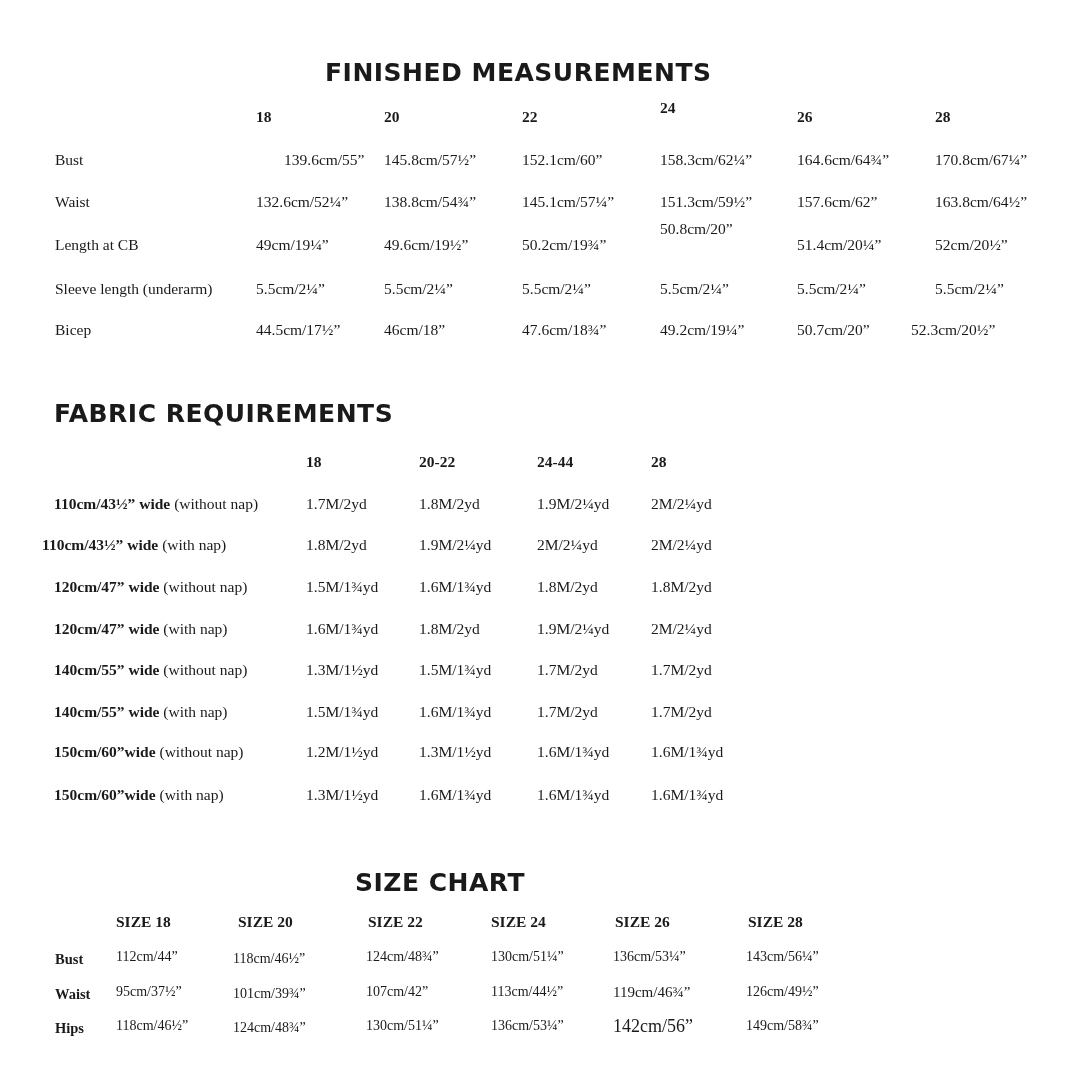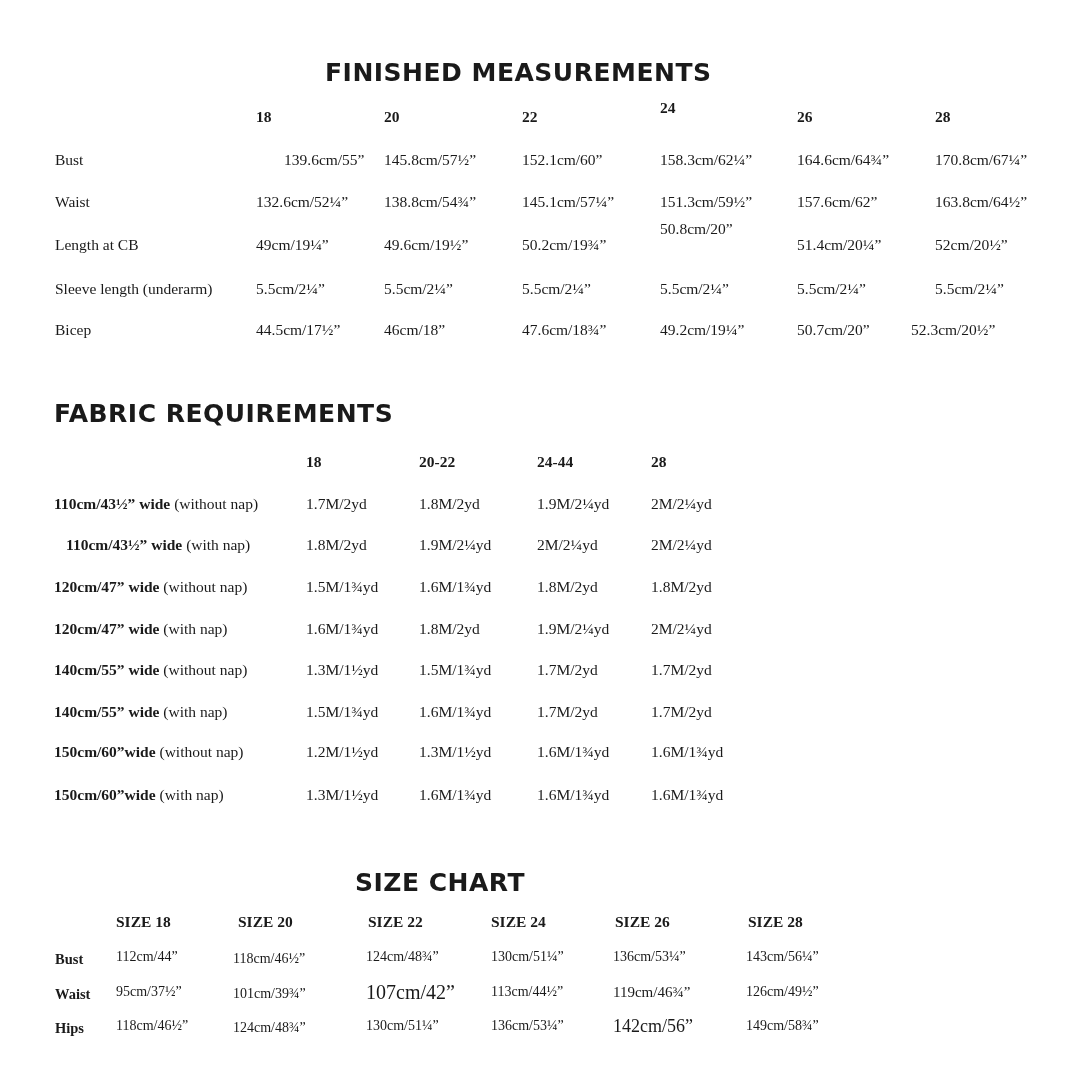--- a/index.html
+++ b/index.html
@@ -89,21 +89,21 @@
   <div class="cell hdr" style="left:419px; top:453px;">20-22</div>
   <div class="cell hdr" style="left:537px; top:453px;">24-44</div>
   <div class="cell hdr" style="left:651px; top:453px;">28</div>
 
   <div class="cell" style="left:54px; top:495px;"><span class="bold">110cm/43½” wide</span> <span>(without nap)</span></div>
   <div class="cell" style="left:306px; top:495px;">1.7M/2yd</div>
   <div class="cell" style="left:419px; top:495px;">1.8M/2yd</div>
   <div class="cell" style="left:537px; top:495px;">1.9M/2¼yd</div>
   <div class="cell" style="left:651px; top:495px;">2M/2¼yd</div>
 
-  <div class="cell" style="left:66px; top:536px;"><span class="bold">110cm/43½” wide</span> <span>(with nap)</span></div>
+  <div class="cell" style="left:42px; top:536px;"><span class="bold">110cm/43½” wide</span> <span>(with nap)</span></div>
   <div class="cell" style="left:306px; top:536px;">1.8M/2yd</div>
   <div class="cell" style="left:419px; top:536px;">1.9M/2¼yd</div>
   <div class="cell" style="left:537px; top:536px;">2M/2¼yd</div>
   <div class="cell" style="left:651px; top:536px;">2M/2¼yd</div>
 
   <div class="cell" style="left:54px; top:578px;"><span class="bold">120cm/47” wide</span> <span>(without nap)</span></div>
   <div class="cell" style="left:306px; top:578px;">1.5M/1¾yd</div>
   <div class="cell" style="left:419px; top:578px;">1.6M/1¾yd</div>
   <div class="cell" style="left:537px; top:578px;">1.8M/2yd</div>
   <div class="cell" style="left:651px; top:578px;">1.8M/2yd</div>
@@ -153,21 +153,21 @@
   <div class="cell" style="left:116px; top:948px; font-size:14px;">112cm/44”</div>
   <div class="cell" style="left:233px; top:950px; font-size:14px;">118cm/46½”</div>
   <div class="cell" style="left:366px; top:948px; font-size:14px;">124cm/48¾”</div>
   <div class="cell" style="left:491px; top:948px; font-size:14px;">130cm/51¼”</div>
   <div class="cell" style="left:613px; top:948px; font-size:14px;">136cm/53¼”</div>
   <div class="cell" style="left:746px; top:948px; font-size:14px;">143cm/56¼”</div>
 
   <div class="cell bold" style="left:55px; top:985px; font-size:14.5px;">Waist</div>
   <div class="cell" style="left:116px; top:983px; font-size:14px;">95cm/37½”</div>
   <div class="cell" style="left:233px; top:985px; font-size:14px;">101cm/39¾”</div>
-  <div class="cell" style="left:366px; top:983px; font-size:20px;">107cm/42”</div>
+  <div class="cell" style="left:366px; top:983px; font-size:14px;">107cm/42”</div>
   <div class="cell" style="left:491px; top:983px; font-size:14px;">113cm/44½”</div>
   <div class="cell" style="left:613px; top:983px; font-size:15px;">119cm/46¾”</div>
   <div class="cell" style="left:746px; top:983px; font-size:14px;">126cm/49½”</div>
 
   <div class="cell bold" style="left:55px; top:1019px; font-size:14.5px;">Hips</div>
   <div class="cell" style="left:116px; top:1017px; font-size:14px;">118cm/46½”</div>
   <div class="cell" style="left:233px; top:1019px; font-size:14px;">124cm/48¾”</div>
   <div class="cell" style="left:366px; top:1017px; font-size:14px;">130cm/51¼”</div>
   <div class="cell" style="left:491px; top:1017px; font-size:14px;">136cm/53¼”</div>
   <div class="cell" style="left:613px; top:1017px; font-size:18px;">142cm/56”</div>

